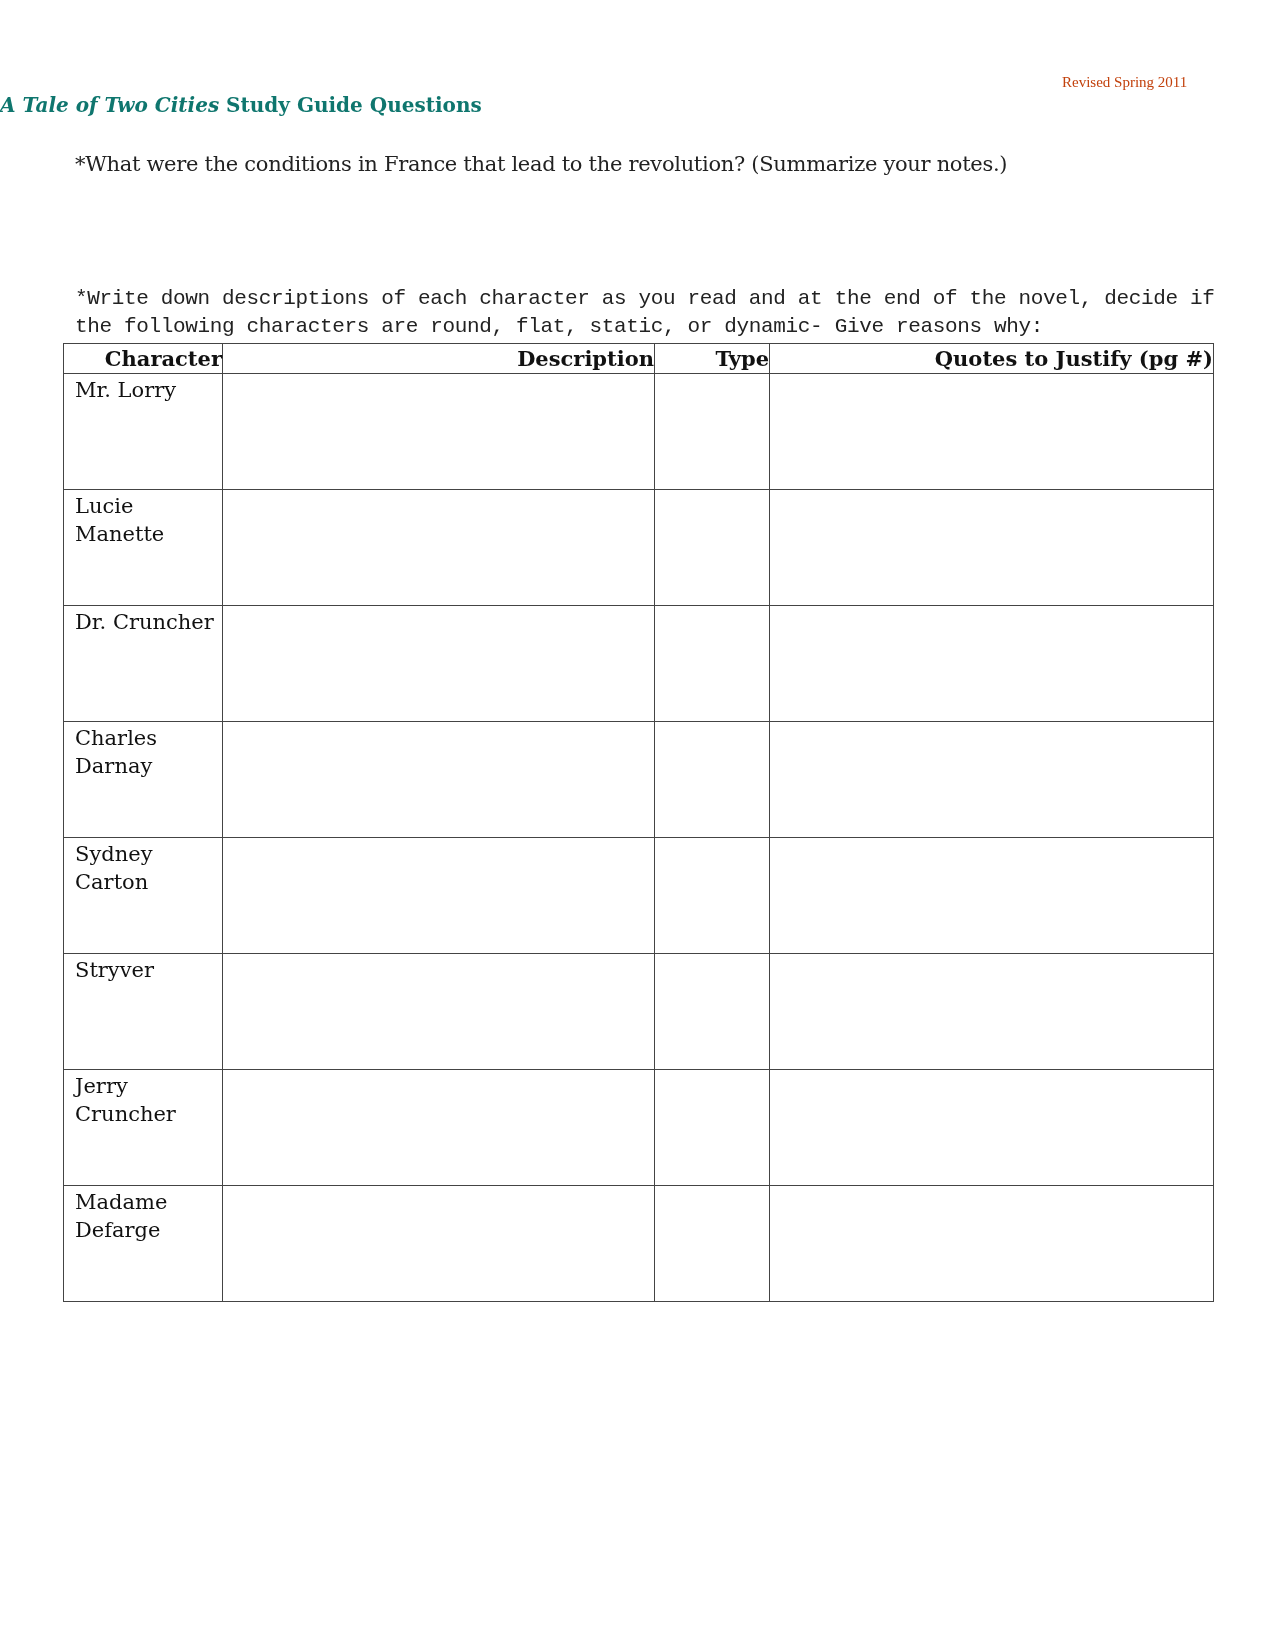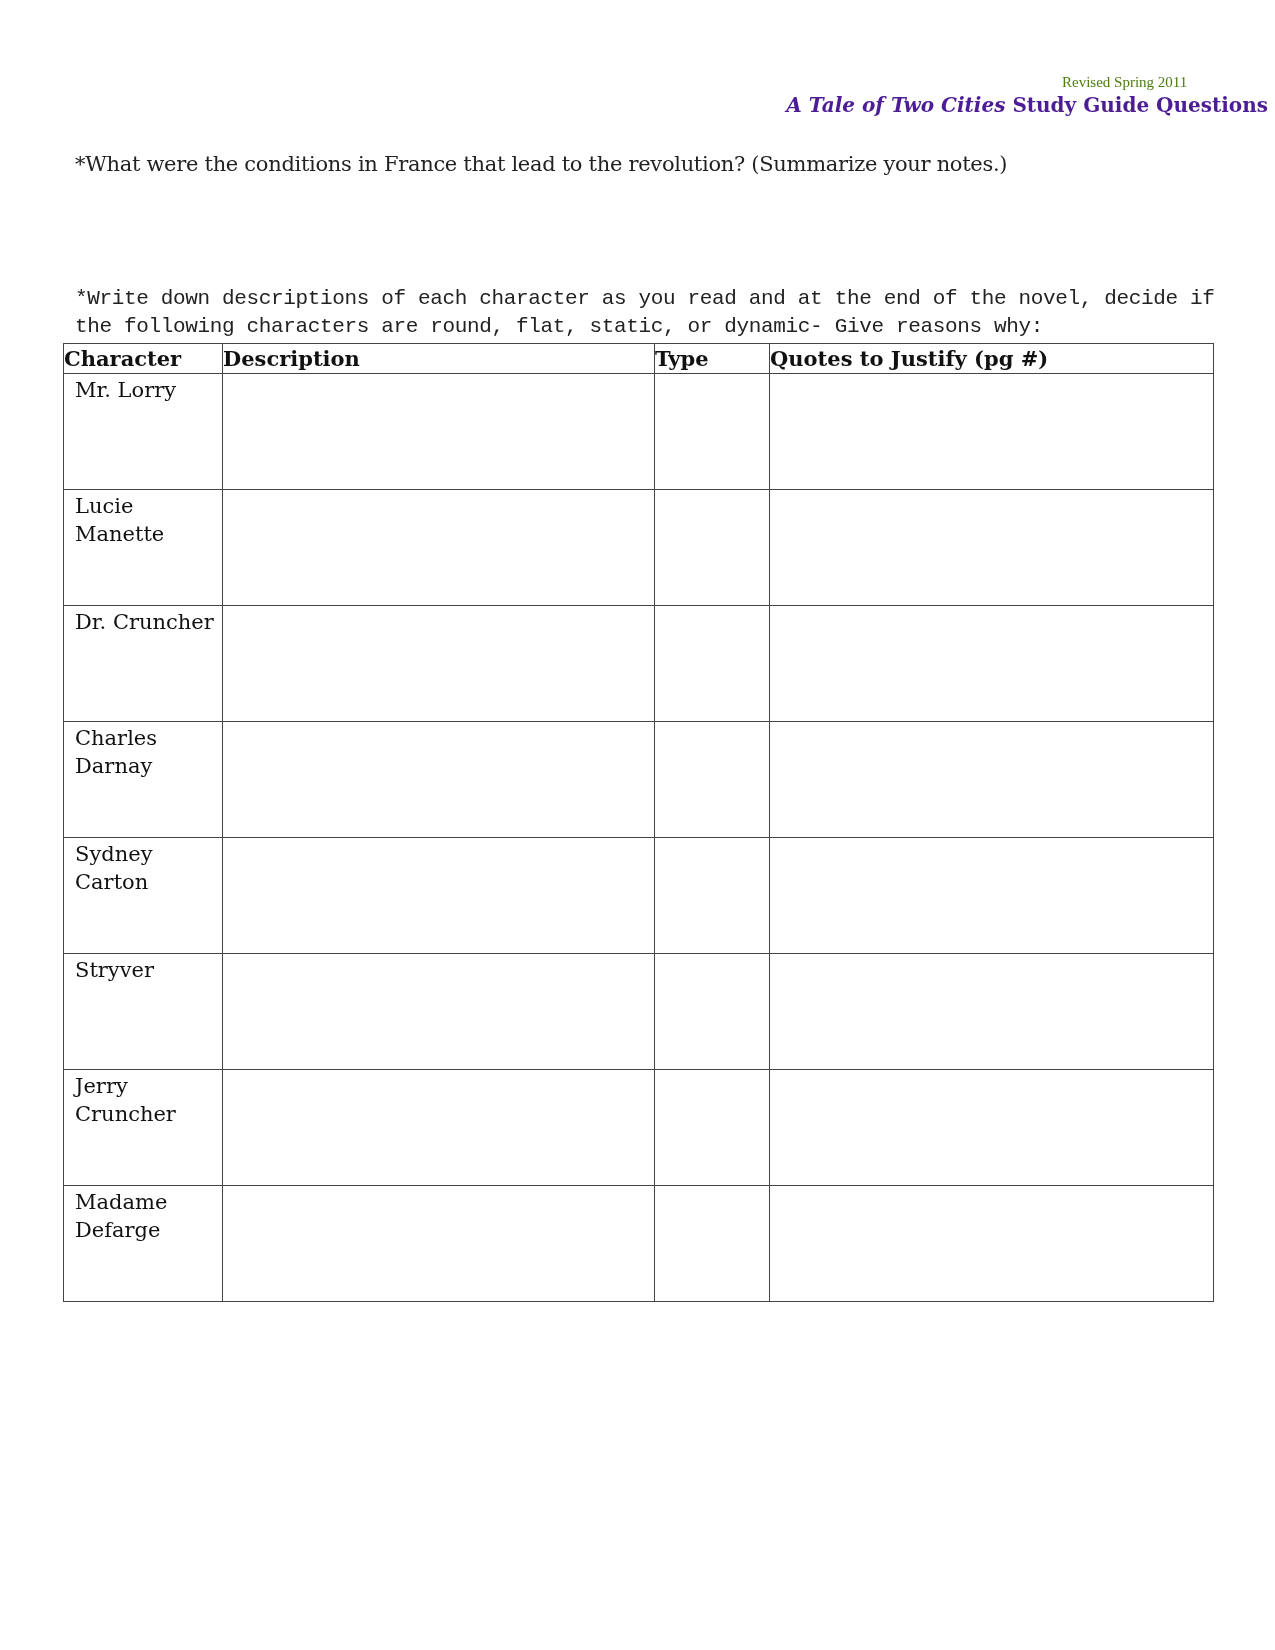--- a/index.html
+++ b/index.html
@@ -2,25 +2,25 @@
 <html><head>
 <meta charset="utf-8">
 <style>
   html, body { margin: 0; padding: 0; background: #ffffff; }
   body {
     width: 1275px; height: 1650px; position: relative; overflow: hidden;
     font-family: "DejaVu Serif", "Liberation Serif", serif; color: #111;
   }
   .revised {
     position: absolute; left: 1062px; top: 74px;
-    font-family: "Liberation Serif", serif; font-size: 15px; color: #4d7c0f;
+    font-family: "Liberation Serif", serif; font-size: 15px; color: #c2410c;
   }
   .title {
-    position: absolute; left: 0; width: 1268px; top: 93px; text-align: right;
-    font-family: "DejaVu Serif", serif; font-weight: bold; font-size: 20px; color: #4c1d95;
+    position: absolute; left: 0; width: 1268px; top: 93px; text-align: left;
+    font-family: "DejaVu Serif", serif; font-weight: bold; font-size: 20px; color: #0f766e;
   }
   .title .italic { font-style: italic; }
   .q1 {
     position: absolute; left: 75px; top: 144px;
     font-size: 21px; letter-spacing: -0.3px; color: #222;
     font-family: "DejaVu Serif", serif;
     margin-top: 8px;
   }
   .q2 {
     position: absolute; left: 75px; top: 285px; width: 1140px;
@@ -28,21 +28,21 @@
     font-family: Liberation Mono, monospace;
   }
   table.grid {
     position: absolute; left: 63px; top: 343px;
     width: 1150px; border-collapse: collapse; table-layout: fixed;
   }
   table.grid th, table.grid td {
     border: 1.5px solid #444; padding: 0; vertical-align: top;
   }
   table.grid th {
-    height: 29px; font-weight: bold; font-size: 21px; text-align: left;
+    height: 29px; font-weight: bold; font-size: 21px; text-align: right;
     line-height: 29px; color: #111; font-family: "DejaVu Serif", serif;
   }
   table.grid td { height: 113px; }
   td.name {
     font-size: 21px; line-height: 28px; padding: 2px 0 0 11px !important;
     color: #111; font-family: "DejaVu Serif", serif;
   }
 </style>
 </head>
 <body>

